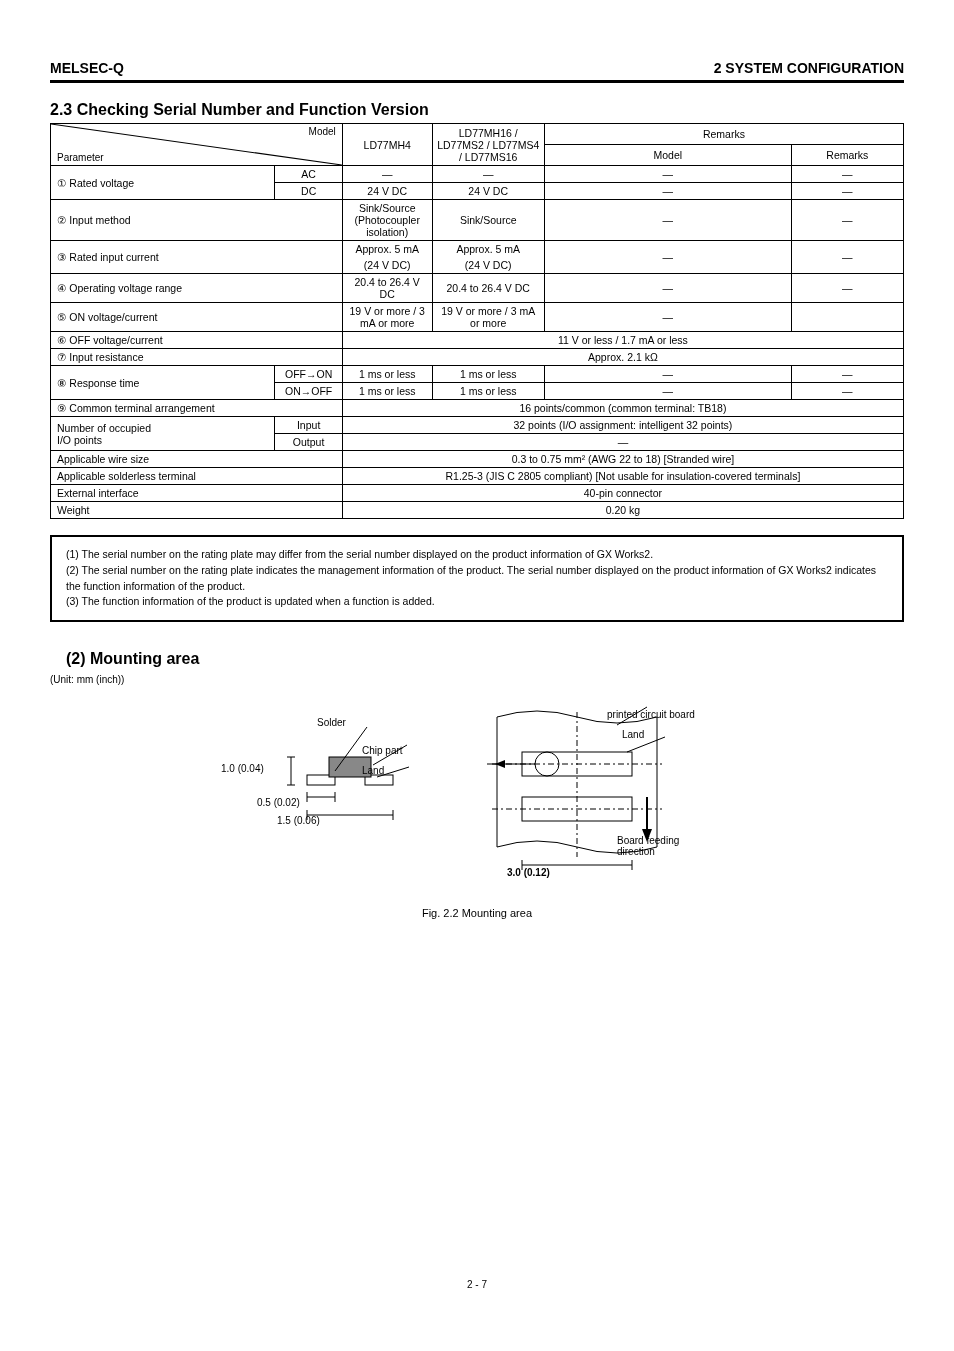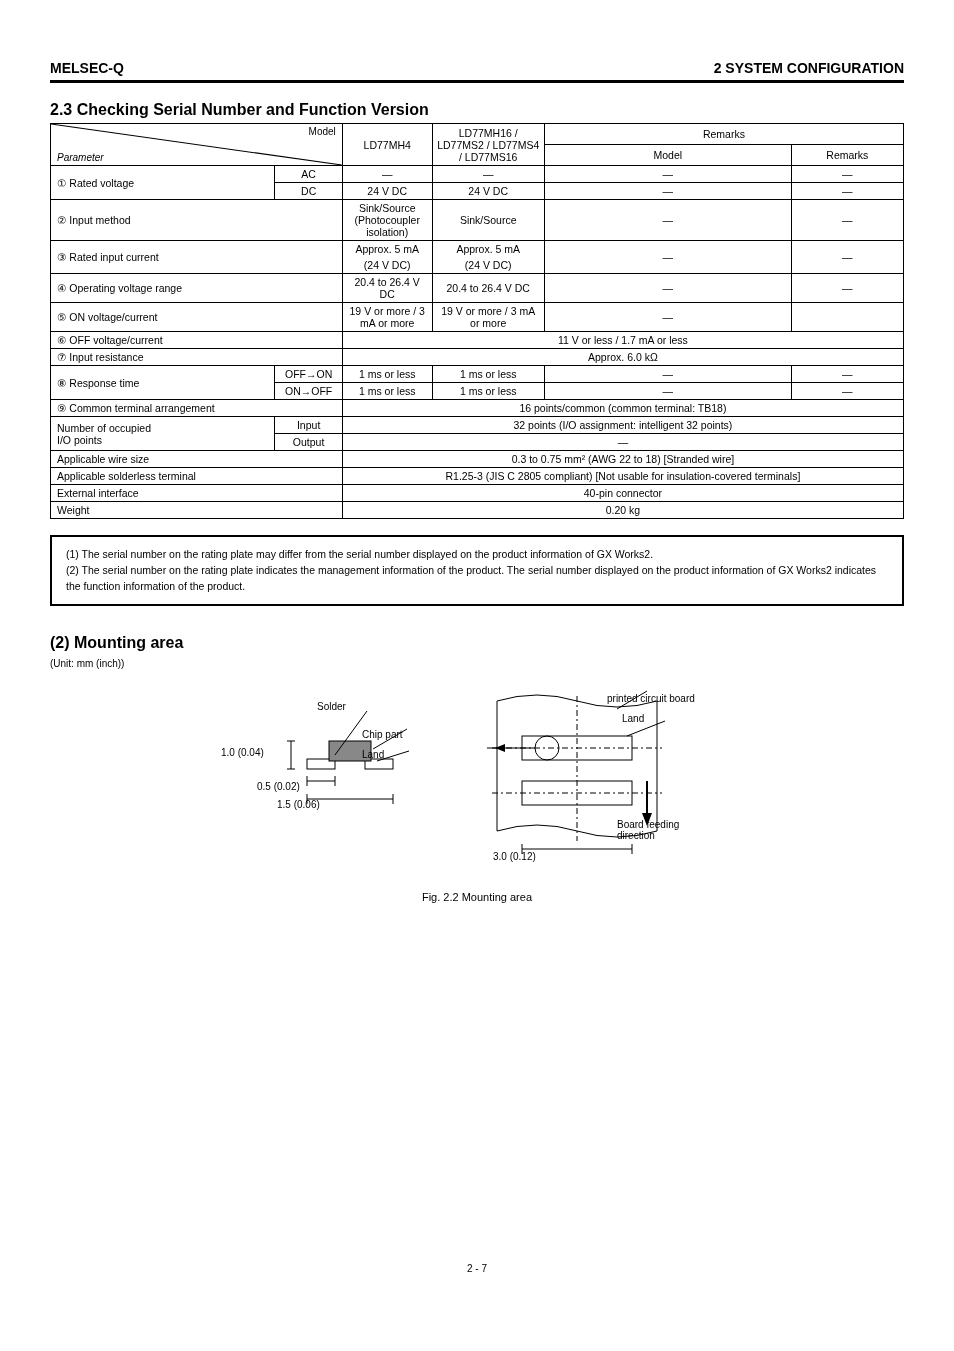--- a/index.html
+++ b/index.html
@@ -16,21 +16,21 @@
   .hr { border-top: 3px solid #000; margin: 4px 0 18px 0; }
   .section-title { font-size: 16px; font-weight: bold; margin-bottom: 4px; }
   table.spec { border-collapse: collapse; width: 100%; font-size: 10.5px; padding-left: 12px; }
   table.spec td, table.spec th { border: 1px solid #000; padding: 2px 4px; vertical-align: middle; text-align:center; }
   table.spec .left { text-align:left; padding-left:6px; }
   .circ { font-family: "Arial", sans-serif; }
   .diag-cell { position:relative; }
   .diag-cell svg { position:absolute; top:0; left:0; width:100%; height:100%; }
   .notes { border:2.5px solid #000; padding:10px 14px; margin-top:16px; font-size:10.5px; line-height:1.5; }
   .notes-title { font-size:14px; font-weight:bold; margin-bottom:4px; text-align:center;}
-  .mount-title { font-size:16px; font-weight:bold; margin: 28px 0 6px 0; }
+  .mount-title { font-size:16px; font-weight:bold; margin: 28px 0 6px 16px; }
   .unit { font-size:10px; margin-bottom:4px;}
   .fig-wrap { display:flex; justify-content:center; gap:30px; margin-top:12px; }
   .small { font-size:10px; }
   .pagefoot { text-align:center; font-size:10px; margin-top:360px;}
 </style>
 </head>
 <body>
 
 <div class="toprow">
   <span>MELSEC-Q</span>
@@ -42,21 +42,21 @@
 
 <table class="spec">
 
   <tbody>
       <tr>
     <td rowspan="2" colspan="2" class="diag-cell left" style="height:42px; width:260px; position:relative;">
       <svg viewBox="0 0 100 20" preserveAspectRatio="none">
             <line x1="0" y1="0" x2="100" y2="20" stroke="#000" stroke-width="0.5"></line>
           </svg>
       <span style="position:absolute; top:2px; right:6px; font-size:10px;">Model</span>
-      <span style="position:absolute; bottom:2px; left:6px; font-size:10px;font-style:italic;">Parameter</span>
+      <span style="position:absolute; bottom:2px; left:6px; font-size:10px;">Parameter</span>
     </td>
     <td rowspan="2" style="width:80px;">LD77MH4</td>
     <td rowspan="2" style="width:100px;">LD77MH16 / LD77MS2 / LD77MS4 / LD77MS16</td>
     <td colspan="2">Remarks</td>
   </tr>
   <tr>
     <td style="width:220px;">Model</td>
     <td style="width:100px;">Remarks</td>
   </tr>
 
@@ -113,21 +113,21 @@
     <td></td>
   </tr>
 
   <tr>
     <td class="left" colspan="2"><span class="circ">⑥</span> <span>OFF voltage/current</span></td>
     <td colspan="4">11 V or less / 1.7 mA or less</td>
   </tr>
 
   <tr>
     <td class="left" colspan="2"><span class="circ">⑦</span> <span>Input resistance</span></td>
-    <td colspan="4">Approx. 6.0 kΩ</td>
+    <td colspan="4">Approx. 2.1 kΩ</td>
   </tr>
 
   <tr>
     <td class="left" rowspan="2"><span class="circ">⑧</span> <span>Response time</span></td>
     <td>OFF→ON</td>
     <td>1 ms or less</td>
     <td>1 ms or less</td>
     <td>—</td>
     <td>—</td>
   </tr>
@@ -173,20 +173,21 @@
   <tr>
     <td class="left" colspan="2">Weight</td>
     <td colspan="4">0.20 kg</td>
   </tr>
 </tbody>
   </table>
 
 <div class="notes">
   <div>(1)  The serial number on the rating plate may differ from the serial number displayed on the product information of GX Works2.</div>
   <div>(2)  The serial number on the rating plate indicates the management information of the product. The serial number displayed on the product information of GX Works2 indicates the function information of the product.</div>
+  <div>(3)  The function information of the product is updated when a function is added.</div>
 </div>
 
 <div class="mount-title">(2)  Mounting area</div>
 <div class="unit">(Unit: mm (inch))</div>
 
 <div class="fig-wrap">
 
   <svg width="170" height="140">
 
     <rect x="30" y="78" width="28" height="10" fill="#fff" stroke="#000"></rect>
@@ -245,18 +246,18 @@
   <span class="small" style="position:absolute; left:90px; top:-10px;">Solder</span>
   <span class="small" style="position:absolute; left:135px; top:18px;">Chip part</span>
   <span class="small" style="position:absolute; left:135px; top:38px;">Land</span>
   <span class="small" style="position:absolute; left:380px; top:-18px;">printed circuit board</span>
   <span class="small" style="position:absolute; left:395px; top:2px;">Land</span>
   <span class="small" style="position:absolute; left:390px; top:108px; width:70px;">Board feeding direction</span>
 
   <span class="small" style="position:absolute; left:-6px; top:36px;">1.0 (0.04)</span>
   <span class="small" style="position:absolute; left:30px; top:70px;">0.5 (0.02)</span>
   <span class="small" style="position:absolute; left:50px; top:88px;">1.5 (0.06)</span>
-  <span class="small" style="position:absolute; left:266px; top:140px;">3.0 (0.12)</span>
+  <span class="small" style="position:absolute; left:280px; top:140px;font-weight:bold;">3.0 (0.12)</span>
 </div>
 
 <div style="text-align:center; font-size:11px; margin-top:20px;">Fig. 2.2  Mounting area</div>
 
 <div class="pagefoot">2 - 7</div>
 
 </body></html>

